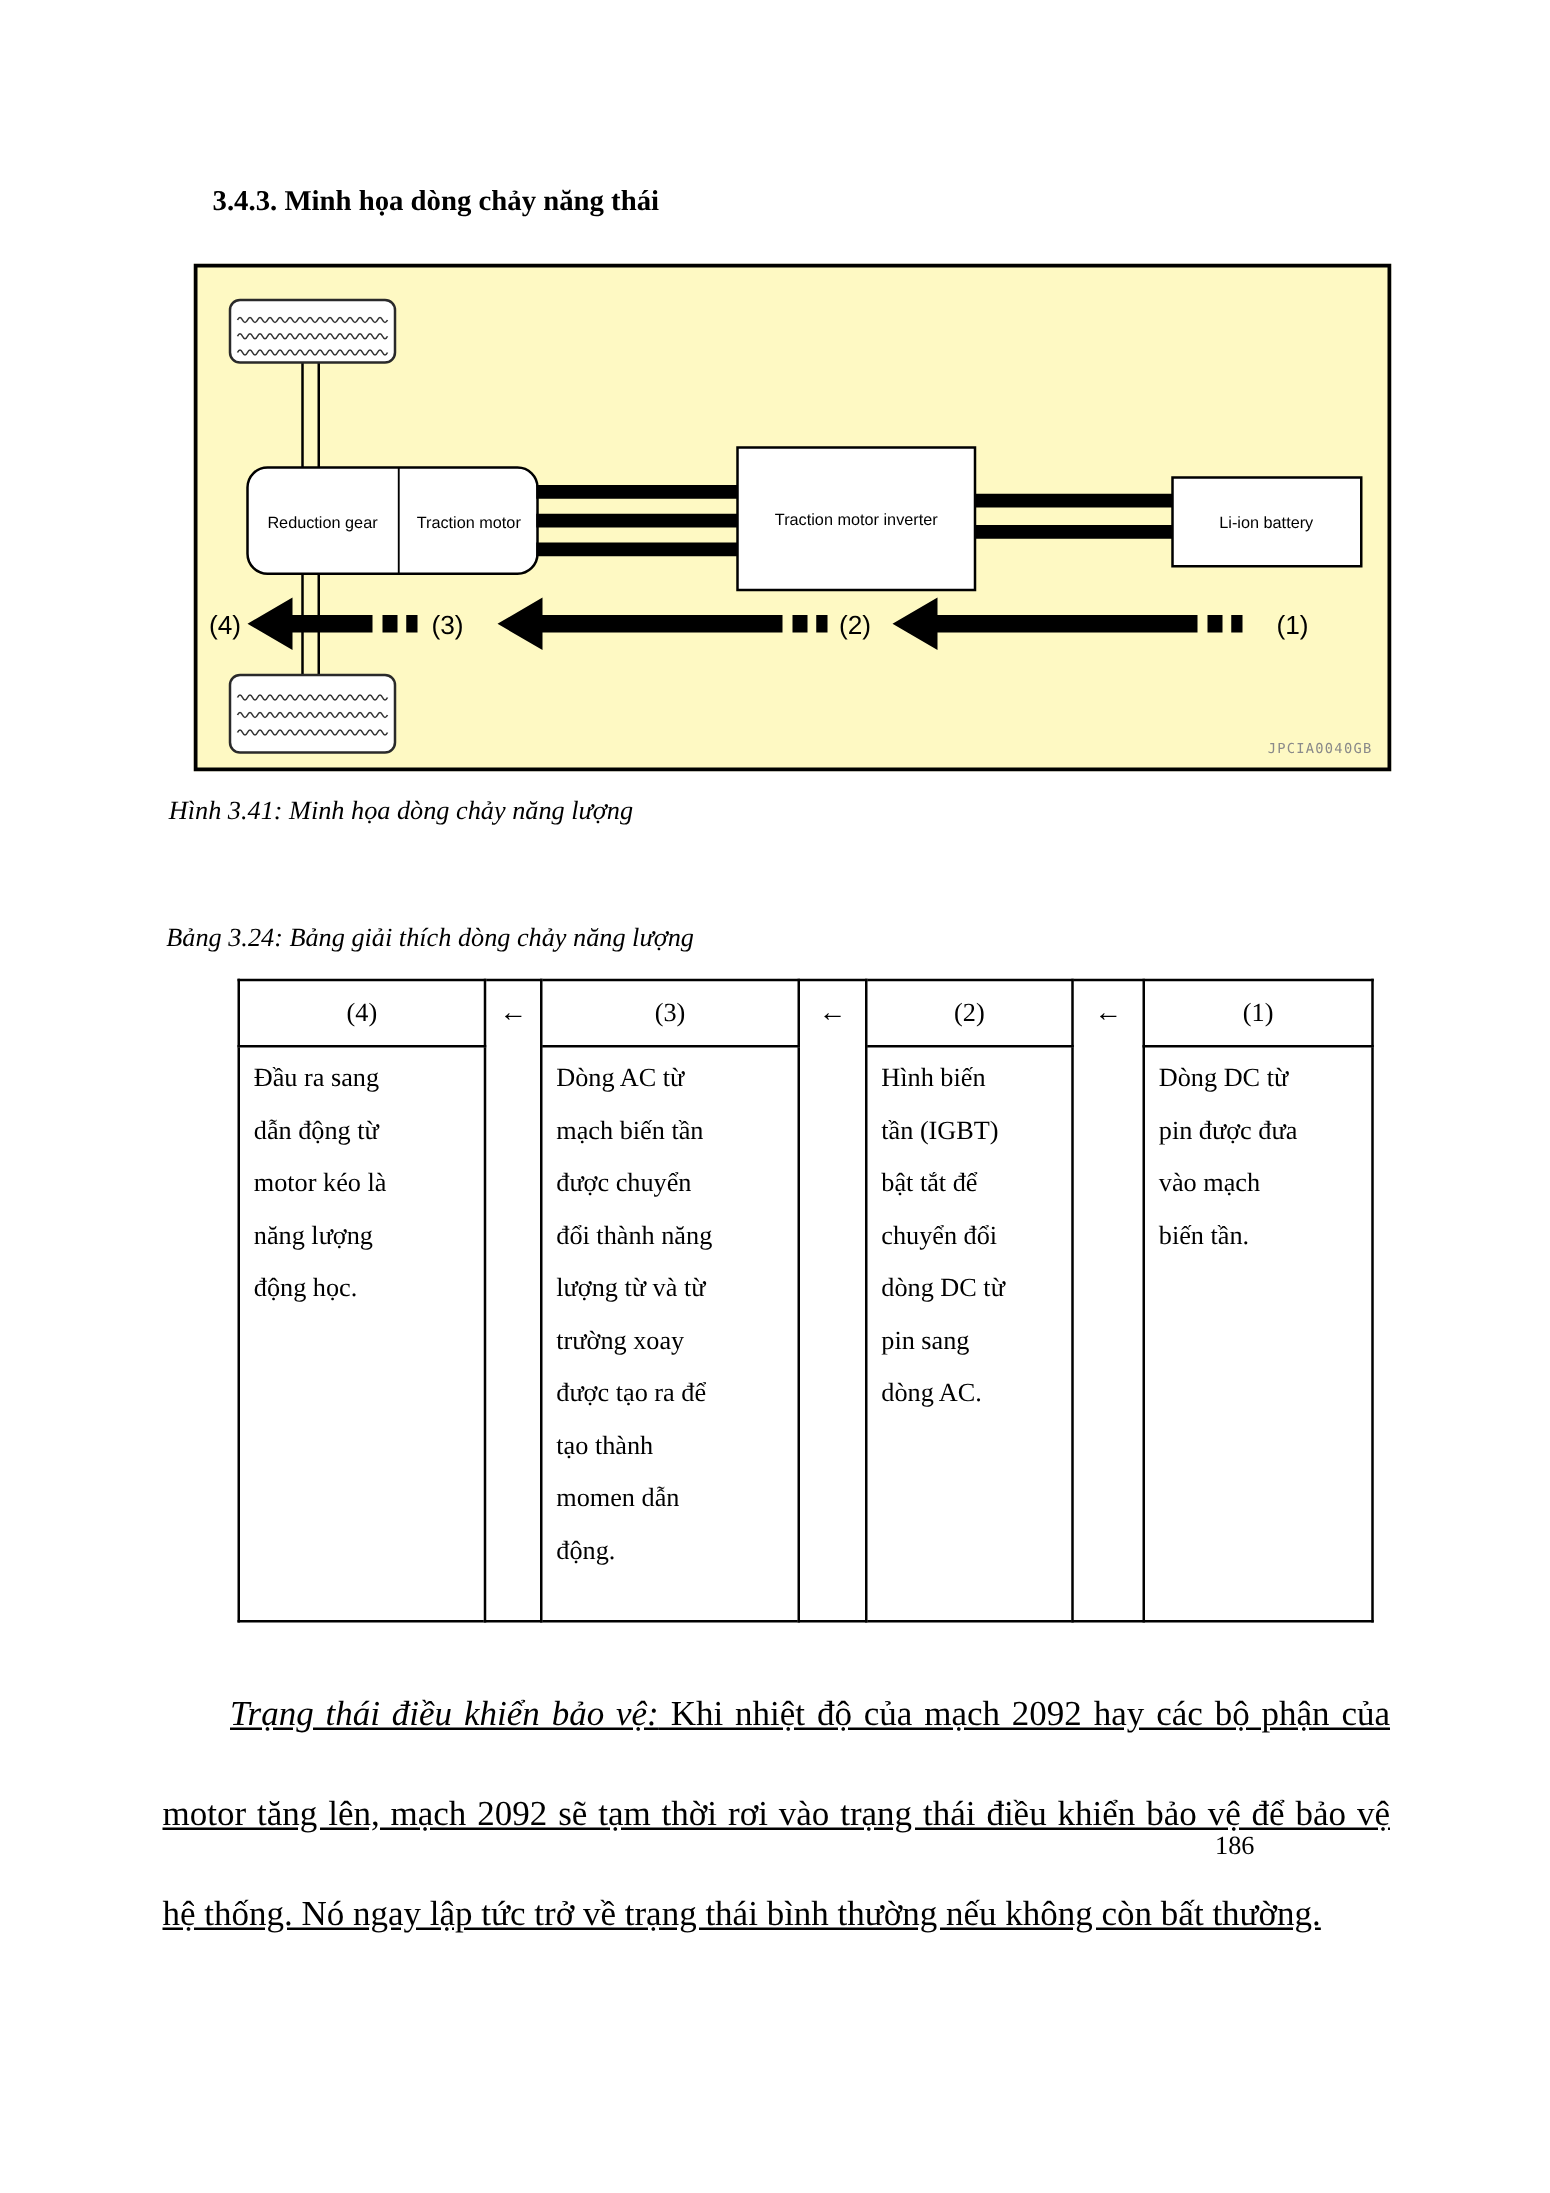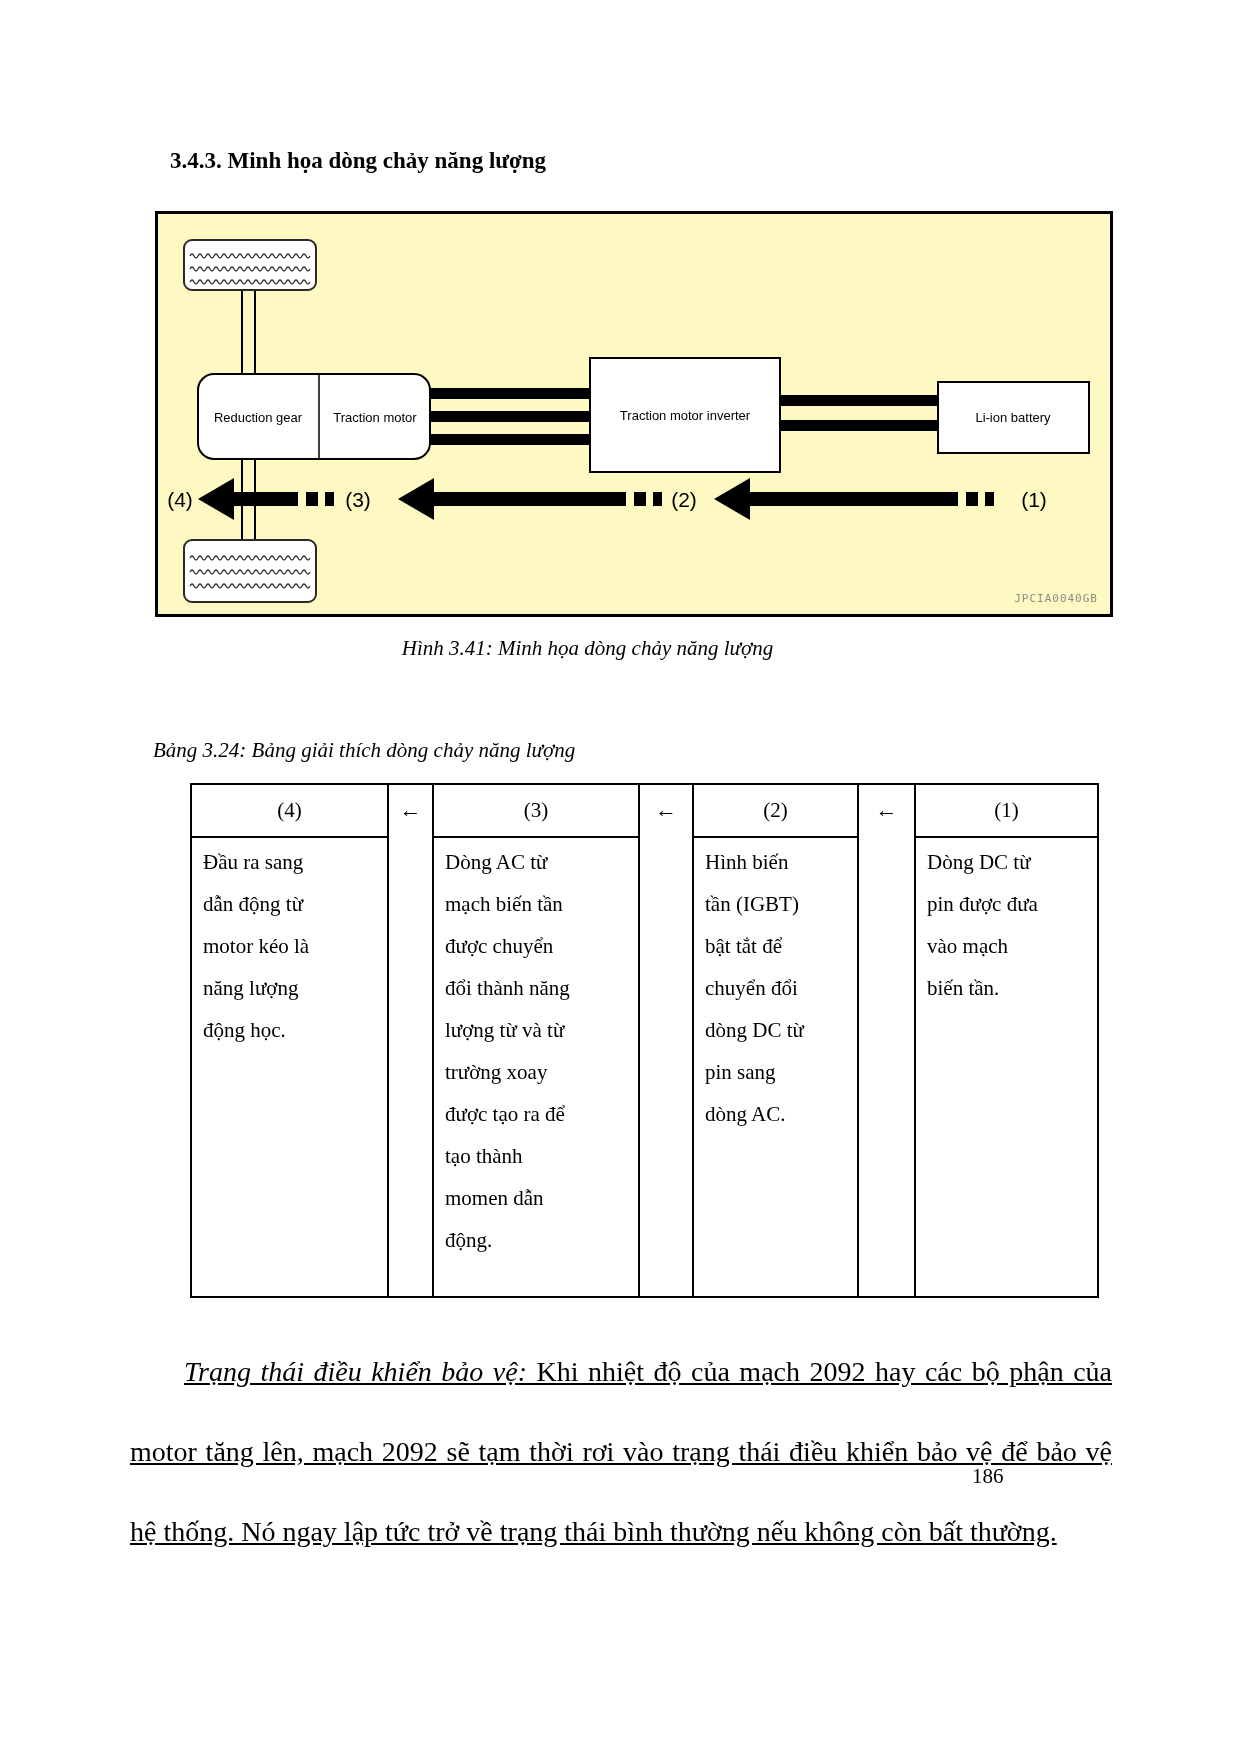--- a/index.html
+++ b/index.html
@@ -13,24 +13,24 @@
                 border:3px solid #000;background:#fef9c3;}
   .figure-frame svg{display:block;}
 
   .box-label{font-family:"Liberation Sans","DejaVu Sans",sans-serif;font-size:13px;
              text-anchor:middle;fill:#000;}
   .flow-label{font-family:"Liberation Sans","DejaVu Sans",sans-serif;font-size:21px;
               text-anchor:middle;fill:#000;}
   .wm-text{font-family:"DejaVu Sans Mono",monospace;font-size:11px;fill:#8a8a8a;
            text-anchor:end;letter-spacing:1px;}
 
-  .fig-caption{position:absolute;left:135px;top:636px;width:905px;text-align:center;
+  .fig-caption{position:absolute;left:135px;top:636px;width:905px;text-align:left;
                font-style:italic;font-size:21px;}
 
-  .table-caption{position:absolute;left:133px;top:738px;font-style:italic;font-size:21px;margin-left:20px;}
+  .table-caption{position:absolute;left:133px;top:738px;font-style:italic;font-size:21px;}
 
   .flow-table{position:absolute;left:190px;top:783px;border-collapse:collapse;
               table-layout:fixed;font-size:21px;}
   .flow-table td{border:2px solid #000;background:#fff;}
   .flow-table td.hd{height:51px;text-align:center;vertical-align:middle;padding:0;}
   .flow-table td.arrow-cell{text-align:center;vertical-align:top;padding-top:12px;
                             font-size:22px;}
   .flow-table td.bd{height:455px;vertical-align:top;text-align:left;
                     padding:3px 11px 0 11px;line-height:42px;white-space:pre-line;}
 
@@ -38,21 +38,21 @@
         font-size:28px;line-height:80px;text-align:justify;text-indent:54px;text-decoration:underline;}
   .para .lead{font-style:italic;}
 
   .page-number{position:absolute;left:972px;top:1464px;font-size:21px;}
 </style>
 </head>
 <body>
 
 <div class="page">
 
-  <h3 class="heading">3.4.3. Minh họa dòng chảy năng lượng</h3>
+  <h3 class="heading">3.4.3. Minh họa dòng chảy năng thái</h3>
 
   <div class="figure-frame">
     <svg width="946" height="394" viewBox="0 0 946 394">
 
       <g>
         <line x1="84" y1="74" x2="84" y2="330" stroke="#000" stroke-width="2"></line>
         <line x1="97" y1="74" x2="97" y2="330" stroke="#000" stroke-width="2"></line>
       </g>
 
       <g>

